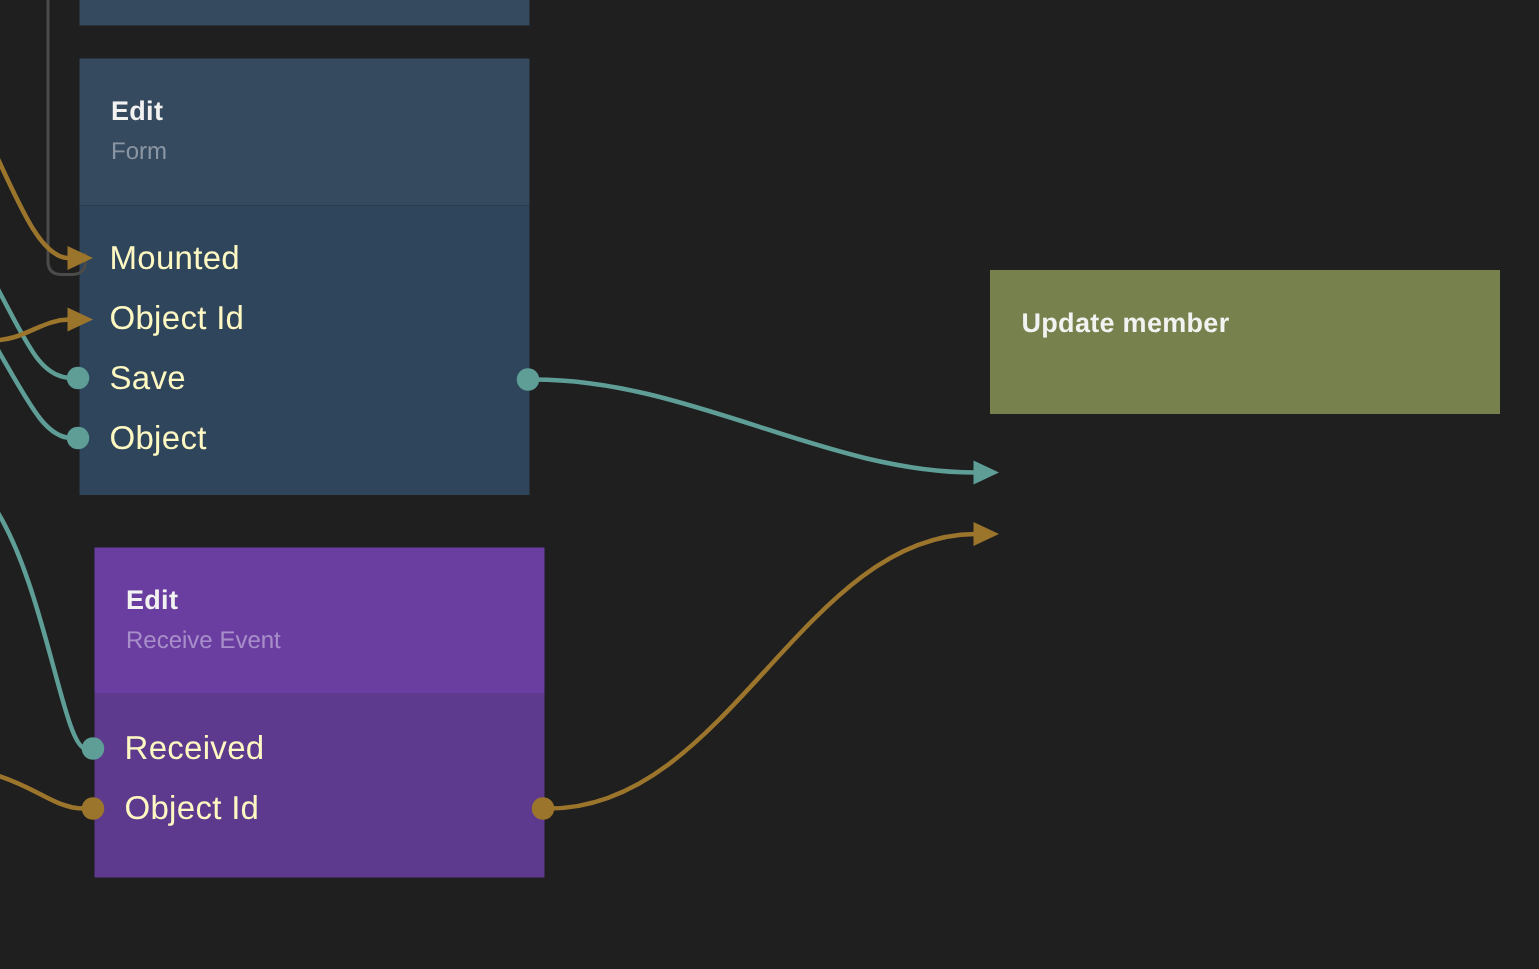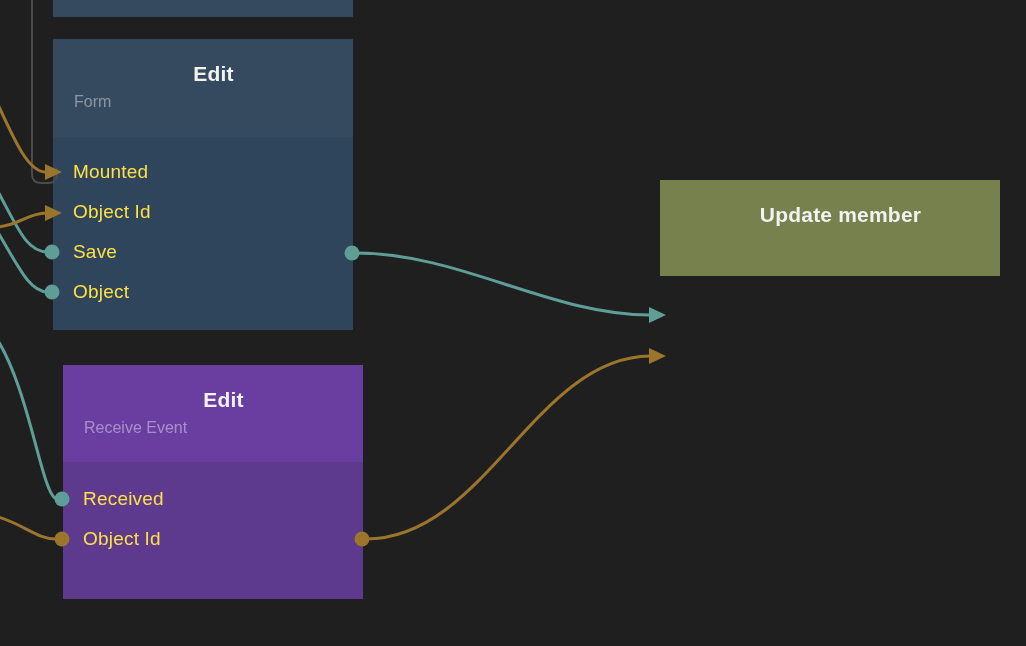--- a/index.html
+++ b/index.html
@@ -2,25 +2,25 @@
 <html><head>
 <meta charset="utf-8">
 <style>
   html,body{margin:0;padding:0;background:#141414;}
   #canvas{
     position:relative;width:1026px;height:646px;overflow:hidden;
     font-family:"Liberation Sans","DejaVu Sans",sans-serif;
   }
   .node{position:absolute;box-sizing:border-box;}
   .node .hdr{box-sizing:border-box;padding:20px 0 0 21px;}
-  .node .hdr .title{font-size:21px;font-weight:600;color:#f2f2f0;line-height:30px;letter-spacing:.2px;text-align:center;}
+  .node .hdr .title{font-size:18px;font-weight:600;color:#f2f2f0;line-height:30px;letter-spacing:.2px;}
   .node .hdr .subtitle{font-size:16px;font-weight:400;color:rgba(255,255,255,0.42);line-height:26px;}
   .node .body{box-sizing:border-box;}
   .port-row{height:40px;display:flex;align-items:center;padding-left:20px;}
-  .port-label{font-size:19px;color:#fde047;letter-spacing:.2px;}
+  .port-label{font-size:22px;color:#fef9c3;letter-spacing:.2px;}
   svg{position:absolute;left:0;top:0;pointer-events:none;}
 </style>
 </head>
 <body>
 
 <div id="canvas" style="background-color: rgb(31, 31, 31);">
 
   <div class="node" style="left: 53px; top: 0px; width: 300px; height: 17px; background-color: rgb(53, 73, 95);"></div>
 
   <div class="node" style="left:53px;top:39px;width:300px;height:291px;">
@@ -42,21 +42,21 @@
         <span class="port-label">Object</span>
       </div>
     </div>
   </div>
 
   <div class="node" style="left:63px;top:365px;width:300px;height:212px;">
     <div class="hdr" style="height: 97px; background-color: rgb(106, 61, 161);">
       <div class="title">Edit</div>
       <div class="subtitle">Receive Event</div>
     </div>
-    <div class="body" style="height: 137px; padding-top: 17px; background-color: rgb(94, 58, 142);">
+    <div class="body" style="height: 123px; padding-top: 17px; background-color: rgb(94, 58, 142);">
       <div class="port-row">
         <span class="port-label">Received</span>
       </div>
       <div class="port-row">
         <span class="port-label">Object Id</span>
       </div>
     </div>
   </div>
 
   <div class="node" style="left:660px;top:180px;width:340px;height:211px;">

